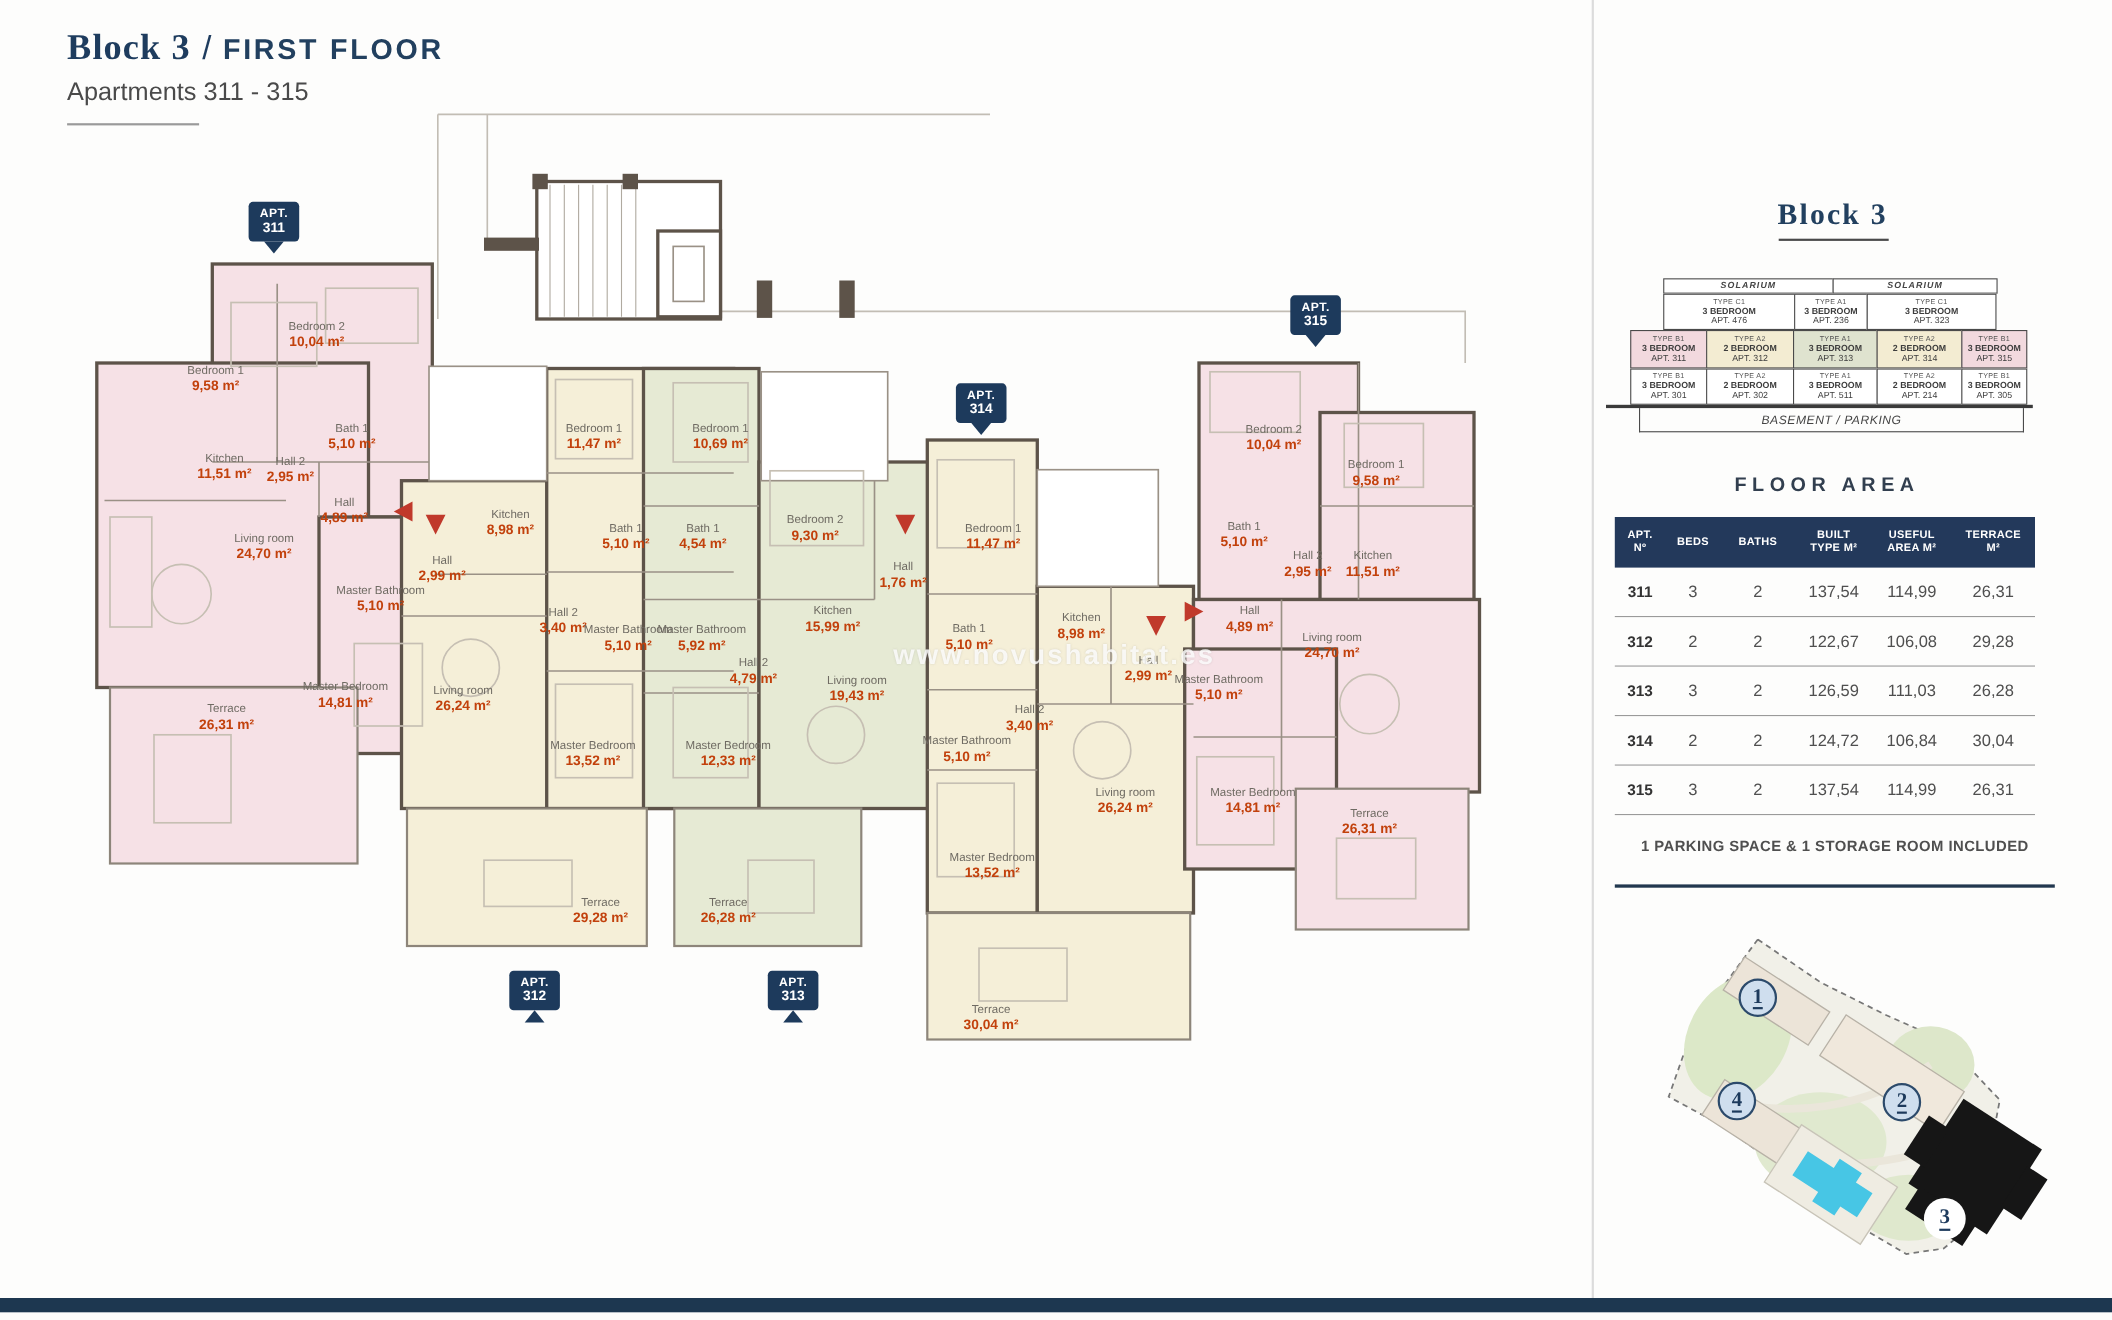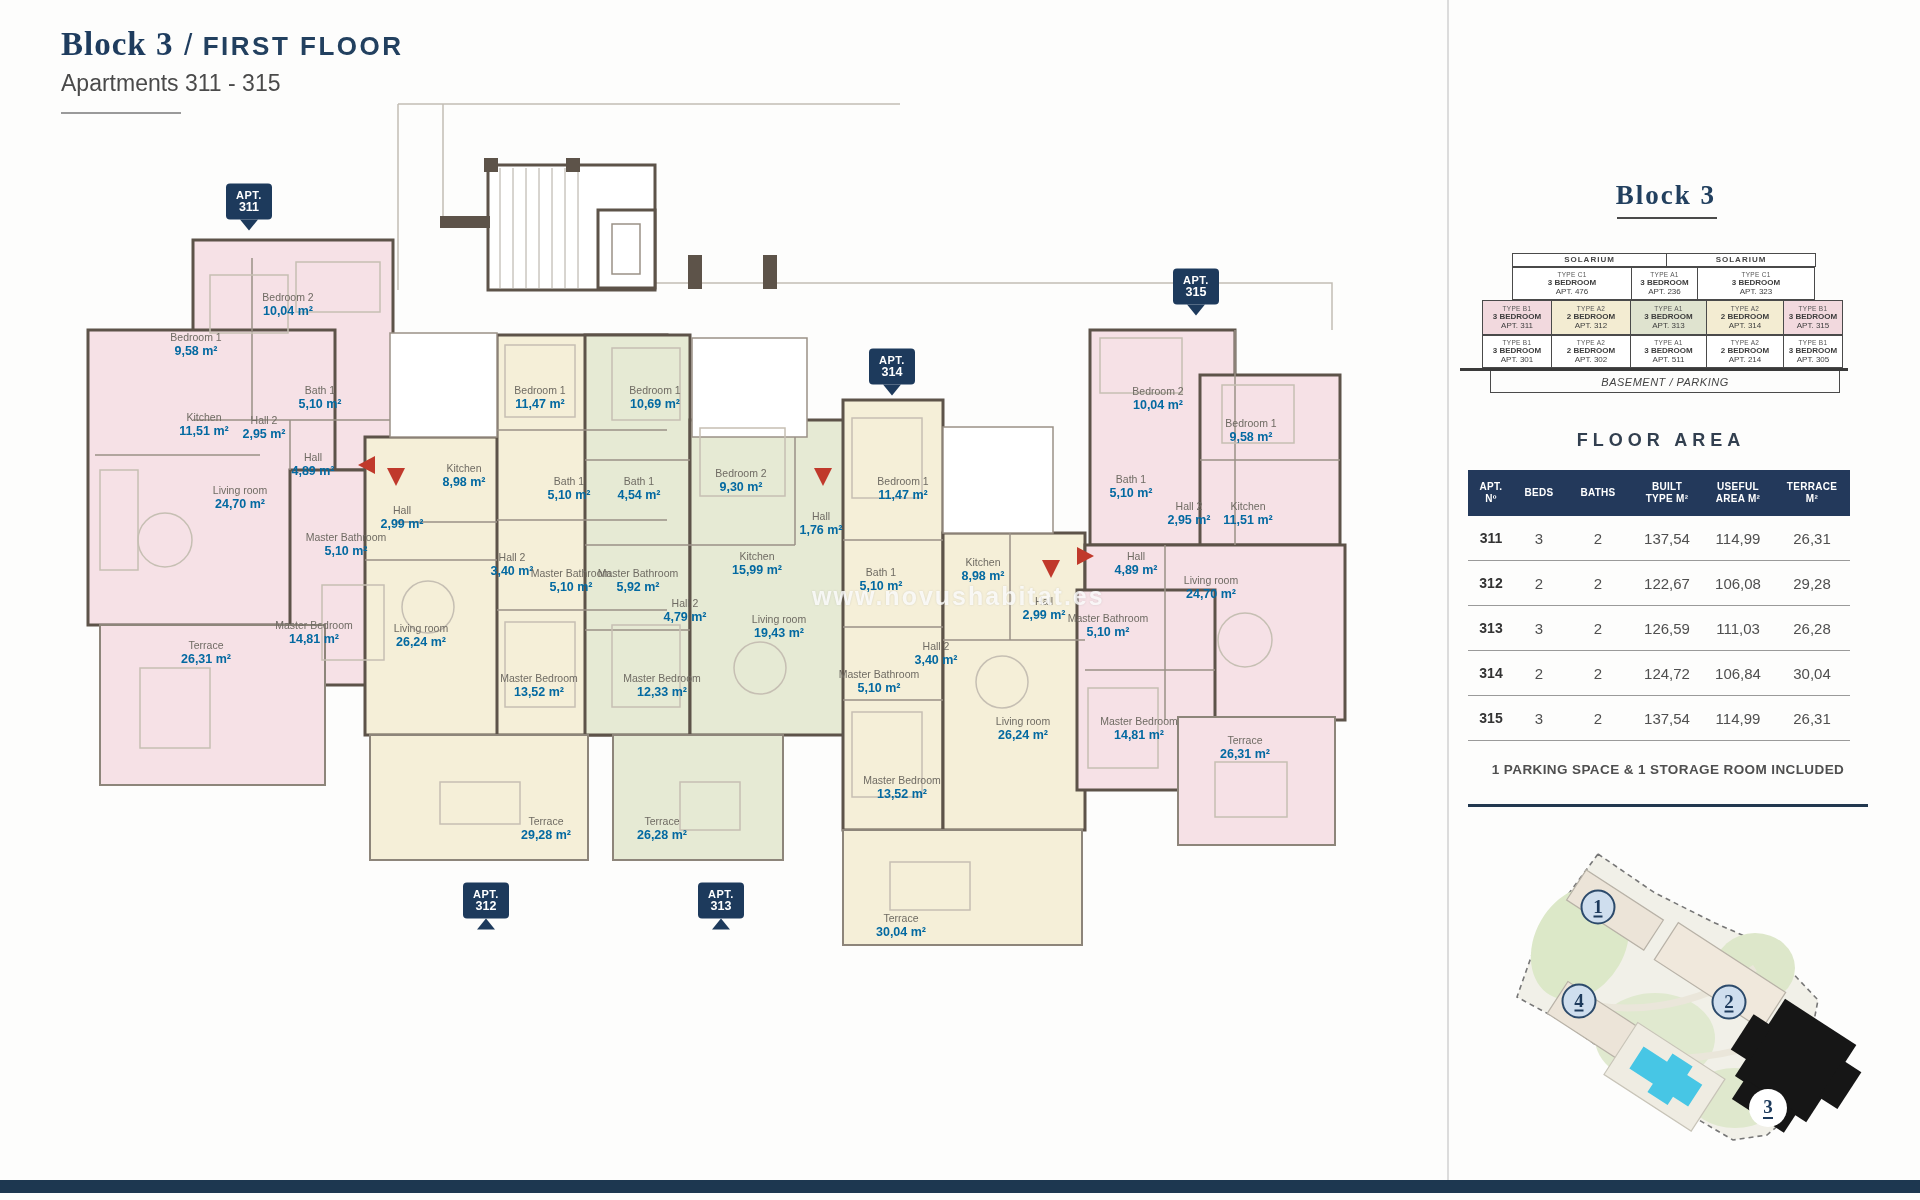--- a/index.html
+++ b/index.html
@@ -11,21 +11,21 @@
   .title-serif{font-family:"Liberation Serif",serif;font-weight:bold;font-size:33px;color:#1e3c5e;letter-spacing:1px;}
   .title-sep{font-size:30px;color:#1e3c5e;font-weight:400;padding:0 6px;}
   .title-floor{font-size:26px;color:#22405f;font-weight:bold;letter-spacing:2.5px;}
   .subtitle{position:absolute;left:61px;top:70px;font-size:23px;color:#4a4a4a;}
   .title-underline{position:absolute;left:61px;top:112px;width:120px;height:2px;background:#9a9a9a;}
 
   
   .plan-svg{position:absolute;left:0;top:0;width:1920px;height:1200px;}
   .room-label{position:absolute;transform:translate(-50%,-50%);text-align:center;line-height:1.25;pointer-events:none;white-space:nowrap;}
   .room-label .rname{font-size:10.5px;color:#6f6b63;}
-  .room-label .rarea{font-size:12.5px;color:#0369a1;font-weight:bold;}
+  .room-label .rarea{font-size:12.5px;color:#c2410c;font-weight:bold;}
   .badge{position:absolute;transform:translate(-50%,-50%);text-align:center;}
   .badge-box{width:46px;height:36px;background:#1d3a5c;border-radius:4px;color:#fff;display:flex;flex-direction:column;justify-content:center;line-height:1.1;}
   .badge-box .bw{font-size:11px;font-weight:bold;letter-spacing:.5px;}
   .badge-box .bn{font-size:12.5px;font-weight:bold;}
   .badge-tail{width:0;height:0;border-left:9px solid transparent;border-right:9px solid transparent;margin:0 auto;}
   .badge-tail.down{border-top:11px solid #1d3a5c;}
   .badge-tail.up{border-bottom:11px solid #1d3a5c;}
   .badge.up{display:flex;flex-direction:column-reverse;}
   .badge.up .badge-tail{order:2;}
   .watermark{position:absolute;left:812px;top:582px;font-size:25px;font-weight:bold;letter-spacing:2px;color:rgba(255,255,255,0.82);text-shadow:0 0 2px rgba(120,120,120,0.25);pointer-events:none;}
@@ -35,21 +35,21 @@
   .bottom-bar{position:absolute;left:0;top:1180px;width:1920px;height:13px;background:#1d3750;}
   .sb-block-title{position:absolute;left:1466px;top:180px;width:400px;text-align:center;font-family:"Liberation Serif",serif;font-weight:bold;font-size:27px;color:#22405f;letter-spacing:2px;}
   .sb-block-underline{position:absolute;left:1617px;top:217px;width:100px;height:2px;background:#4a4a4a;}
 
   .stack{position:absolute;left:1483px;top:253px;width:365px;}
   .stack-row{position:absolute;display:flex;}
   .stack-cell{border:1px solid #4a4a4a;margin-left:-1px;box-sizing:border-box;display:flex;flex-direction:column;align-items:center;justify-content:center;background:#fff;text-align:center;line-height:1.15;}
   .stack-cell .ctype{font-size:6.5px;color:#555;letter-spacing:.3px;}
   .stack-cell .cbeds{font-size:8px;color:#3d3d3d;font-weight:bold;}
   .stack-cell .capt{font-size:8px;color:#3d3d3d;}
-  .stack-cell.solar{font-size:8px;color:#444;font-weight:bold;letter-spacing:1px;flex-direction:row;}
+  .stack-cell.solar{font-size:8px;color:#444;font-weight:bold;letter-spacing:1px;flex-direction:row;font-style:italic;}
   .stack-cell.pink{background:#f2d9de;}
   .stack-cell.cream{background:#f3ecd2;}
   .stack-cell.green{background:#dfe3cf;}
   .basement-line{position:absolute;left:-23px;top:115px;width:388px;height:3px;background:#3a3a3a;}
   .basement-box{position:absolute;left:7px;top:118px;width:350px;height:22px;border:1px solid #4a4a4a;border-top:none;box-sizing:border-box;display:flex;align-items:center;justify-content:center;font-style:italic;font-size:11px;color:#444;letter-spacing:.5px;}
 
   .ta-title{position:absolute;left:1468px;top:430px;width:386px;text-align:center;font-size:18px;font-weight:bold;color:#323f4f;letter-spacing:5px;}
   .ta-table{position:absolute;left:1468px;top:470px;width:382px;}
   .ta-header{display:flex;background:#23395b;height:46px;}
   .ta-header .hcell{color:#fff;font-size:10px;font-weight:bold;display:flex;align-items:center;justify-content:center;text-align:center;white-space:pre-line;line-height:1.25;letter-spacing:.3px;}

